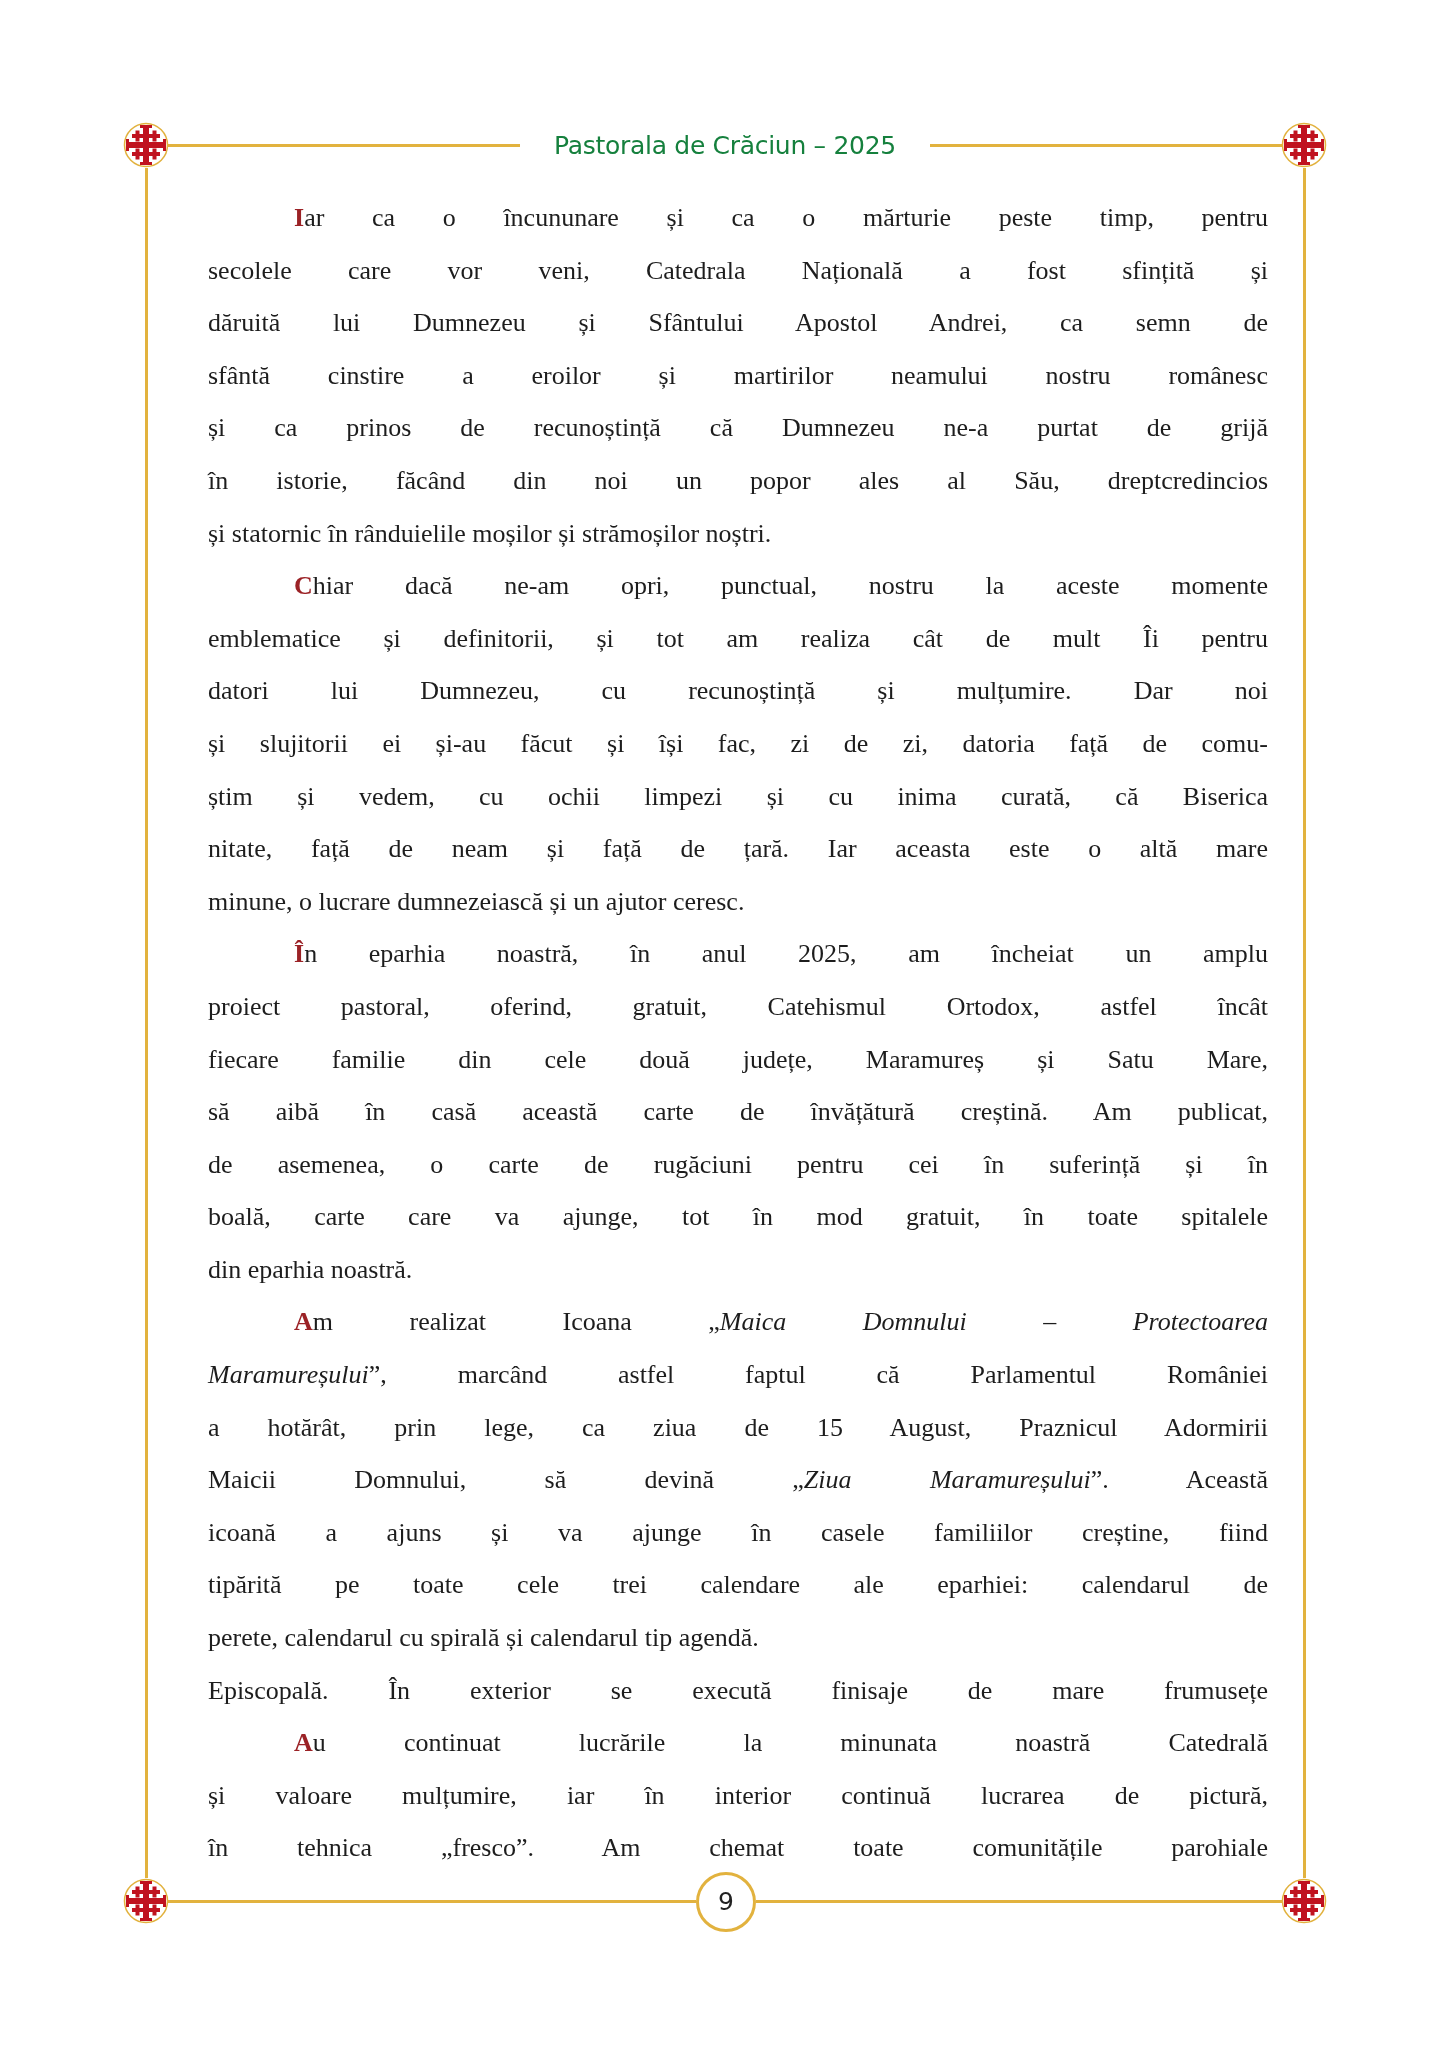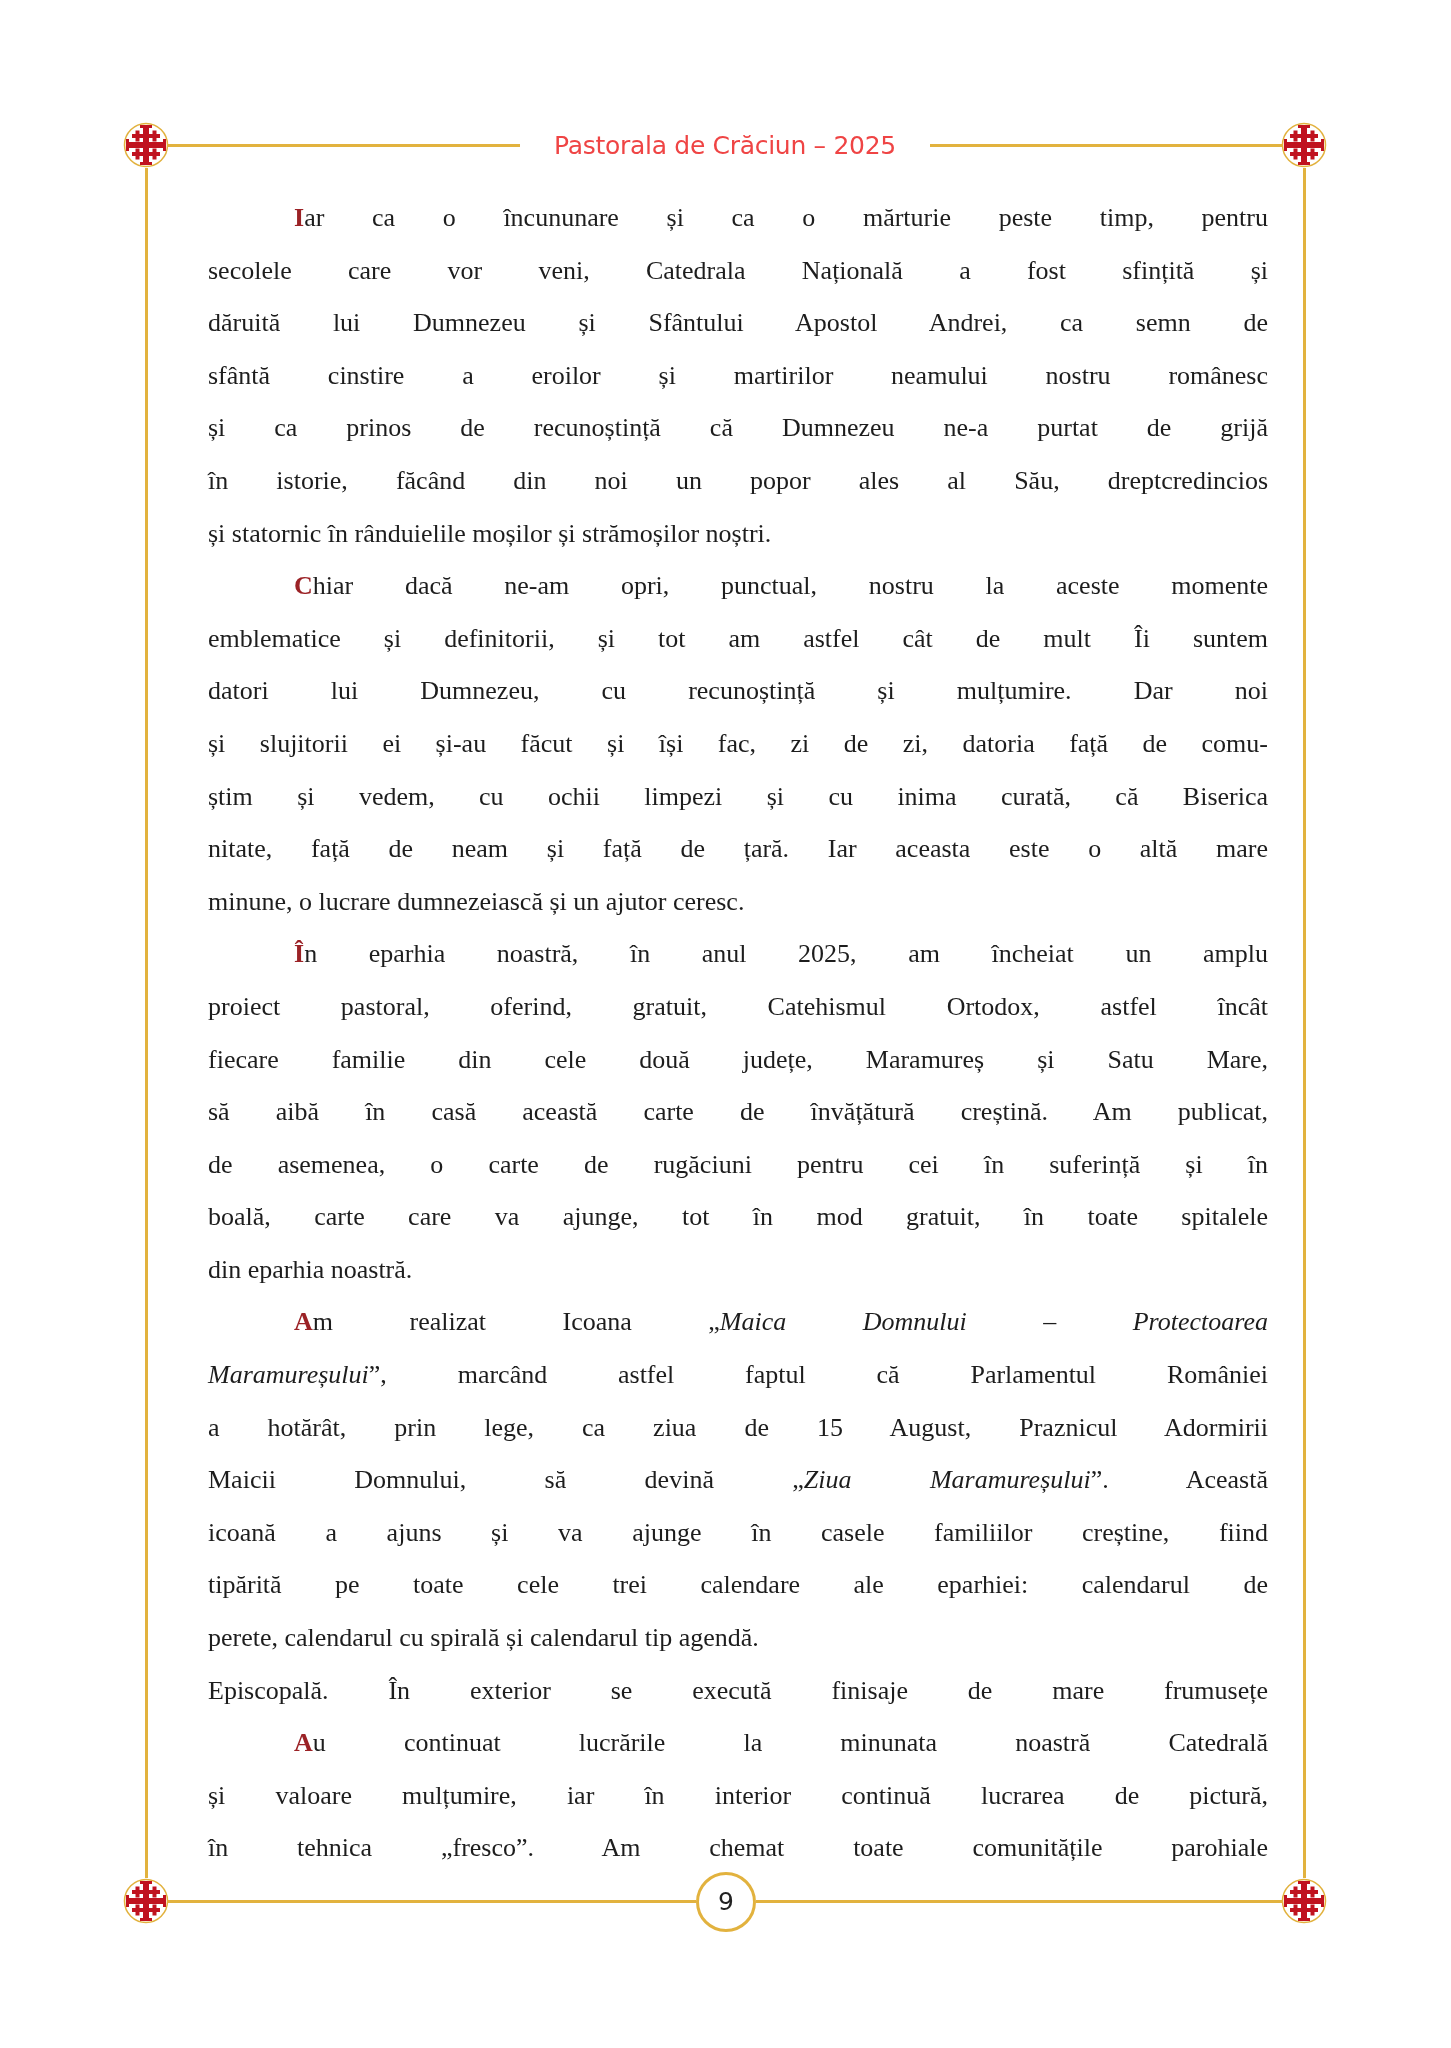--- a/index.html
+++ b/index.html
@@ -1,21 +1,21 @@
 <!DOCTYPE html>
 <html><head>
 <meta charset="utf-8">
 <style>
   html, body { margin: 0; padding: 0; background: #ffffff; }
   body { width: 1451px; height: 2048px; position: relative; overflow: hidden; }
   .frame-line { position: absolute; background: #e2b23e; }
   .ornament { position: absolute; width: 46px; height: 46px; }
   .header-title {
     position: absolute; left: 540px; width: 370px; top: 124px; height: 44px;
-    text-align: center; color: #ef4444;
+    text-align: center; color: #15803d;
     font-family: "DejaVu Sans", sans-serif; font-size: 25px; line-height: 44px;
     letter-spacing: -0.3px;
   }
   .page-num-circle {
     position: absolute; left: 696px; top: 1872px; width: 54px; height: 54px;
     border: 3px solid #e2b23e; border-radius: 50%; background: #fff;
     box-sizing: content-box;
   }
   .page-num {
     position: absolute; left: 696px; top: 1872px; width: 60px; height: 60px;
@@ -95,21 +95,21 @@
       <div class="line indent"><span class="inner" style="white-space: normal;"><span class="dropcap">I</span><span>ar ca o încununare și ca o mărturie peste timp, pentru</span></span></div>
       <div class="line"><span class="inner" style="white-space: normal;"><span>secolele care vor veni, Catedrala Națională a fost sfințită și</span></span></div>
       <div class="line"><span class="inner" style="white-space: normal;"><span>dăruită lui Dumnezeu și Sfântului Apostol Andrei, ca semn de</span></span></div>
       <div class="line"><span class="inner" style="white-space: normal;"><span>sfântă cinstire a eroilor și martirilor neamului nostru românesc</span></span></div>
       <div class="line"><span class="inner" style="white-space: normal;"><span>și ca prinos de recunoștință că Dumnezeu ne-a purtat de grijă</span></span></div>
       <div class="line"><span class="inner" style="white-space: normal;"><span>în istorie, făcând din noi un popor ales al Său, dreptcredincios</span></span></div>
       <div class="line last"><span class="inner" style="white-space: normal;"><span>și statornic în rânduielile moșilor și strămoșilor noștri.</span></span></div>
     </div>
     <div>
       <div class="line indent"><span class="inner" style="white-space: normal;"><span class="dropcap">C</span><span>hiar dacă ne-am opri, punctual, nostru la aceste momente</span></span></div>
-      <div class="line"><span class="inner" style="white-space: normal;"><span>emblematice și definitorii, și tot am astfel cât de mult Îi suntem</span></span></div>
+      <div class="line"><span class="inner" style="white-space: normal;"><span>emblematice și definitorii, și tot am realiza cât de mult Îi pentru</span></span></div>
       <div class="line"><span class="inner" style="white-space: normal;"><span>datori lui Dumnezeu, cu recunoștință și mulțumire. Dar noi</span></span></div>
       <div class="line"><span class="inner" style="white-space: normal;"><span>și slujitorii ei și-au făcut și își fac, zi de zi, datoria față de comu-</span></span></div>
       <div class="line"><span class="inner" style="white-space: normal;"><span>știm și vedem, cu ochii limpezi și cu inima curată, că Biserica</span></span></div>
       <div class="line"><span class="inner" style="white-space: normal;"><span>nitate, față de neam și față de țară. Iar aceasta este o altă mare</span></span></div>
       <div class="line last"><span class="inner" style="white-space: normal;"><span>minune, o lucrare dumnezeiască și un ajutor ceresc.</span></span></div>
     </div>
     <div>
       <div class="line indent"><span class="inner" style="white-space: normal;"><span class="dropcap">Î</span><span>n eparhia noastră, în anul 2025, am încheiat un amplu</span></span></div>
       <div class="line"><span class="inner" style="white-space: normal;"><span>proiect pastoral, oferind, gratuit, Catehismul Ortodox, astfel încât</span></span></div>
       <div class="line"><span class="inner" style="white-space: normal;"><span>fiecare familie din cele două județe, Maramureș și Satu Mare,</span></span></div>

